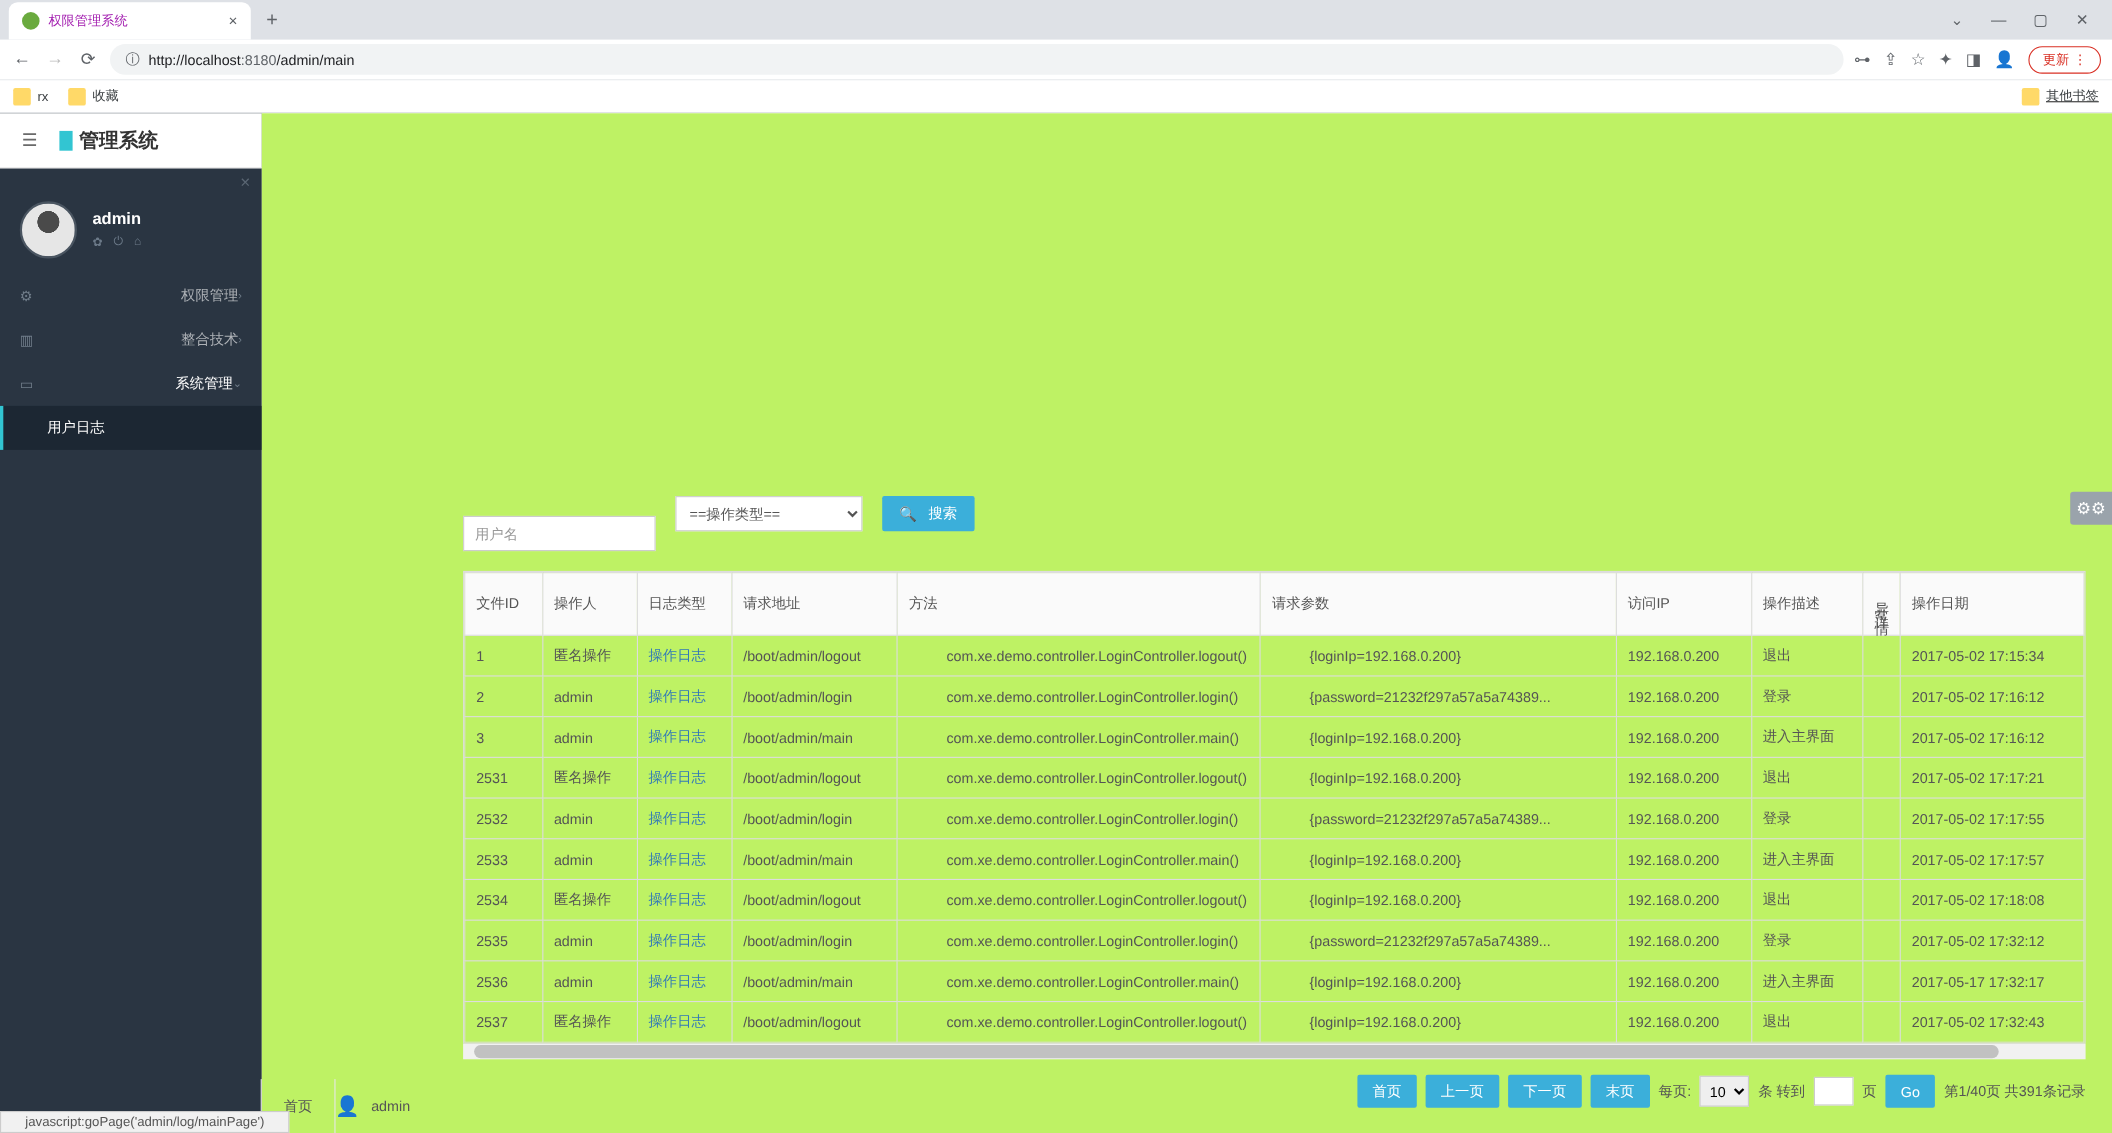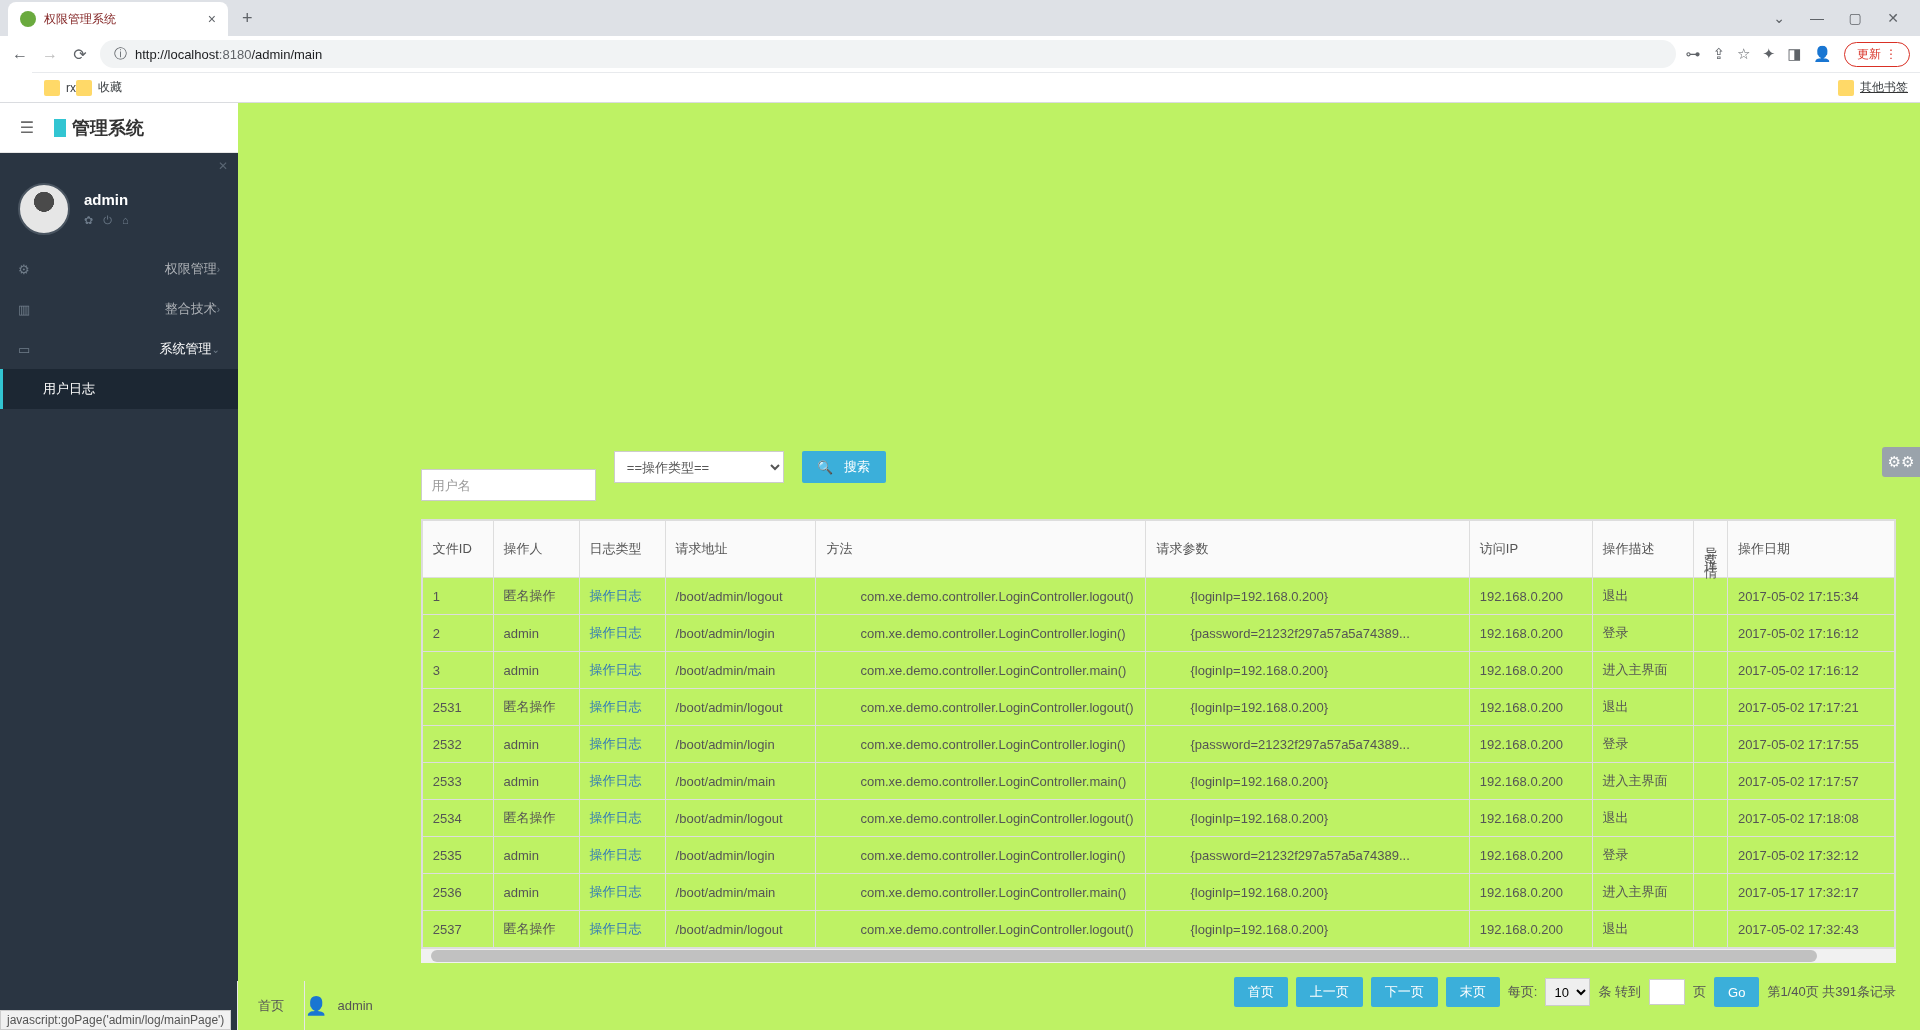--- a/index.html
+++ b/index.html
@@ -3,34 +3,34 @@
 <meta charset="utf-8">
 <style>
 * { margin: 0; padding: 0; box-sizing: border-box; }
 body { font-family: "Microsoft YaHei", Arial, sans-serif; font-size: 13px; color: #333; background: #fff; overflow: hidden; }
 
 
 .browser-chrome { background: #fff; border-bottom: 1px solid #dadce0; }
 .tab-bar { display: flex; align-items: center; height: 36px; background: #dee1e6; padding-left: 8px; }
 .tab { display: flex; align-items: center; background: #fff; height: 34px; padding: 0 12px; border-radius: 8px 8px 0 0; margin-top: 2px; gap: 8px; min-width: 220px; position: relative; }
 .tab-favicon { width: 16px; height: 16px; background: #6aaa3e; border-radius: 50%; }
-.tab-title { font-size: 12px; color: #7f1d1d; flex: 1; }
+.tab-title { font-size: 12px; color: #a21caf; flex: 1; }
 .tab-close { color: #5f6368; cursor: pointer; font-size: 14px; }
 .new-tab { color: #5f6368; margin-left: 14px; font-size: 18px; cursor: pointer; }
 .win-ctrls { margin-left: auto; display: flex; gap: 8px; align-items: center; padding-right: 12px; }
 .win-ctrls span { width: 30px; text-align: center; color: #5f6368; cursor: pointer; font-size: 14px; }
 .addr-bar { display: flex; align-items: center; height: 36px; padding: 0 10px; gap: 10px; }
 .nav-icon { color: #5f6368; cursor: pointer; width: 20px; text-align: center; font-size: 16px; }
 .url-box { flex: 1; display: flex; align-items: center; background: #f1f3f4; border-radius: 18px; height: 28px; padding: 0 14px; gap: 8px; }
 .url-prefix { color: #5f6368; font-size: 13px; }
 .url-text { color: #202124; font-size: 13px; }
 .addr-right { display: flex; align-items: center; gap: 12px; }
 .addr-ic { color: #5f6368; font-size: 15px; cursor: pointer; }
 .update-btn { border: 1px solid #d93025; color: #d93025; border-radius: 14px; padding: 3px 12px; font-size: 12px; cursor: pointer; display: flex; align-items: center; gap: 4px; }
-.bm-bar { display: flex; align-items: center; height: 30px; padding: 0 12px; border-top: 1px solid #e8eaed; margin-left: 32px; }
+.bm-bar { display: flex; align-items: center; height: 30px; padding: 0 12px; gap: 18px; border-top: 1px solid #e8eaed; }
 .bm { display: flex; align-items: center; gap: 6px; font-size: 12px; color: #3c4043; cursor: pointer; }
 .bm-ic { width: 16px; height: 16px; background: #ffd968; border-radius: 2px; }
 .bm-right { margin-left: auto; display: flex; align-items: center; gap: 6px; text-decoration: underline; }
 
 
 .app { display: flex; height: calc(1030px - 102px); }
 .sidebar { width: 238px; background: #2a3542; color: #aeb2b7; display: flex; flex-direction: column; }
 .brand-bar { display: flex; align-items: center; height: 50px; background: #fff; border-bottom: 1px solid #e7e7e7; }
 .burger { width: 54px; text-align: center; font-size: 16px; cursor: pointer; color: #6a6a6a; }
 .brand { display: flex; align-items: center; gap: 6px; font-size: 18px; color: #333; font-weight: bold; }
@@ -74,21 +74,21 @@
 .col-method, .col-params { max-width: 280px; overflow: hidden; text-overflow: ellipsis; padding-left: 44px; }
 
 .tbl-scroll { height: 14px; background: #f1f1f1; display: flex; align-items: center; }
 .tbl-scroll-thumb { height: 12px; background: #c1c1c1; border-radius: 6px; margin-left: 10px; width: 94%; }
 
 .pager { display: flex; align-items: center; justify-content: flex-end; gap: 8px; padding: 14px 0 6px; font-size: 13px; color: #555; flex-wrap: wrap; }
 .pg-btn { background: #3bafda; color: #fff; border: none; height: 30px; padding: 0 14px; cursor: pointer; font-size: 13px; border-radius: 2px; }
 .pg-sel { height: 28px; border: 1px solid #ccc; font-size: 13px; padding: 0 4px; }
 .pg-inp { width: 36px; height: 26px; border: 1px solid #ccc; text-align: center; }
 
-.status { position: fixed; bottom: 0; left: 0; background: #f1f1f1; border: 1px solid #ccc; padding: 2px 6px; font-size: 12px; color: #555; margin-top: 36px; }
+.status { position: fixed; bottom: 0; left: 0; background: #f1f1f1; border: 1px solid #ccc; padding: 2px 22px; font-size: 12px; color: #555; margin-top: 36px; }
 .wm { position: absolute; top: 188px; left: 260px; color: #e53935; font-size: 30px; font-family: monospace; pointer-events: none; z-index: 5; letter-spacing: 1px; }
 </style>
 </head>
 <body>
 
 <div class="browser-chrome">
   <div class="tab-bar">
     <div class="tab">
       <span class="tab-favicon"></span>
       <span class="tab-title">权限管理系统</span>

